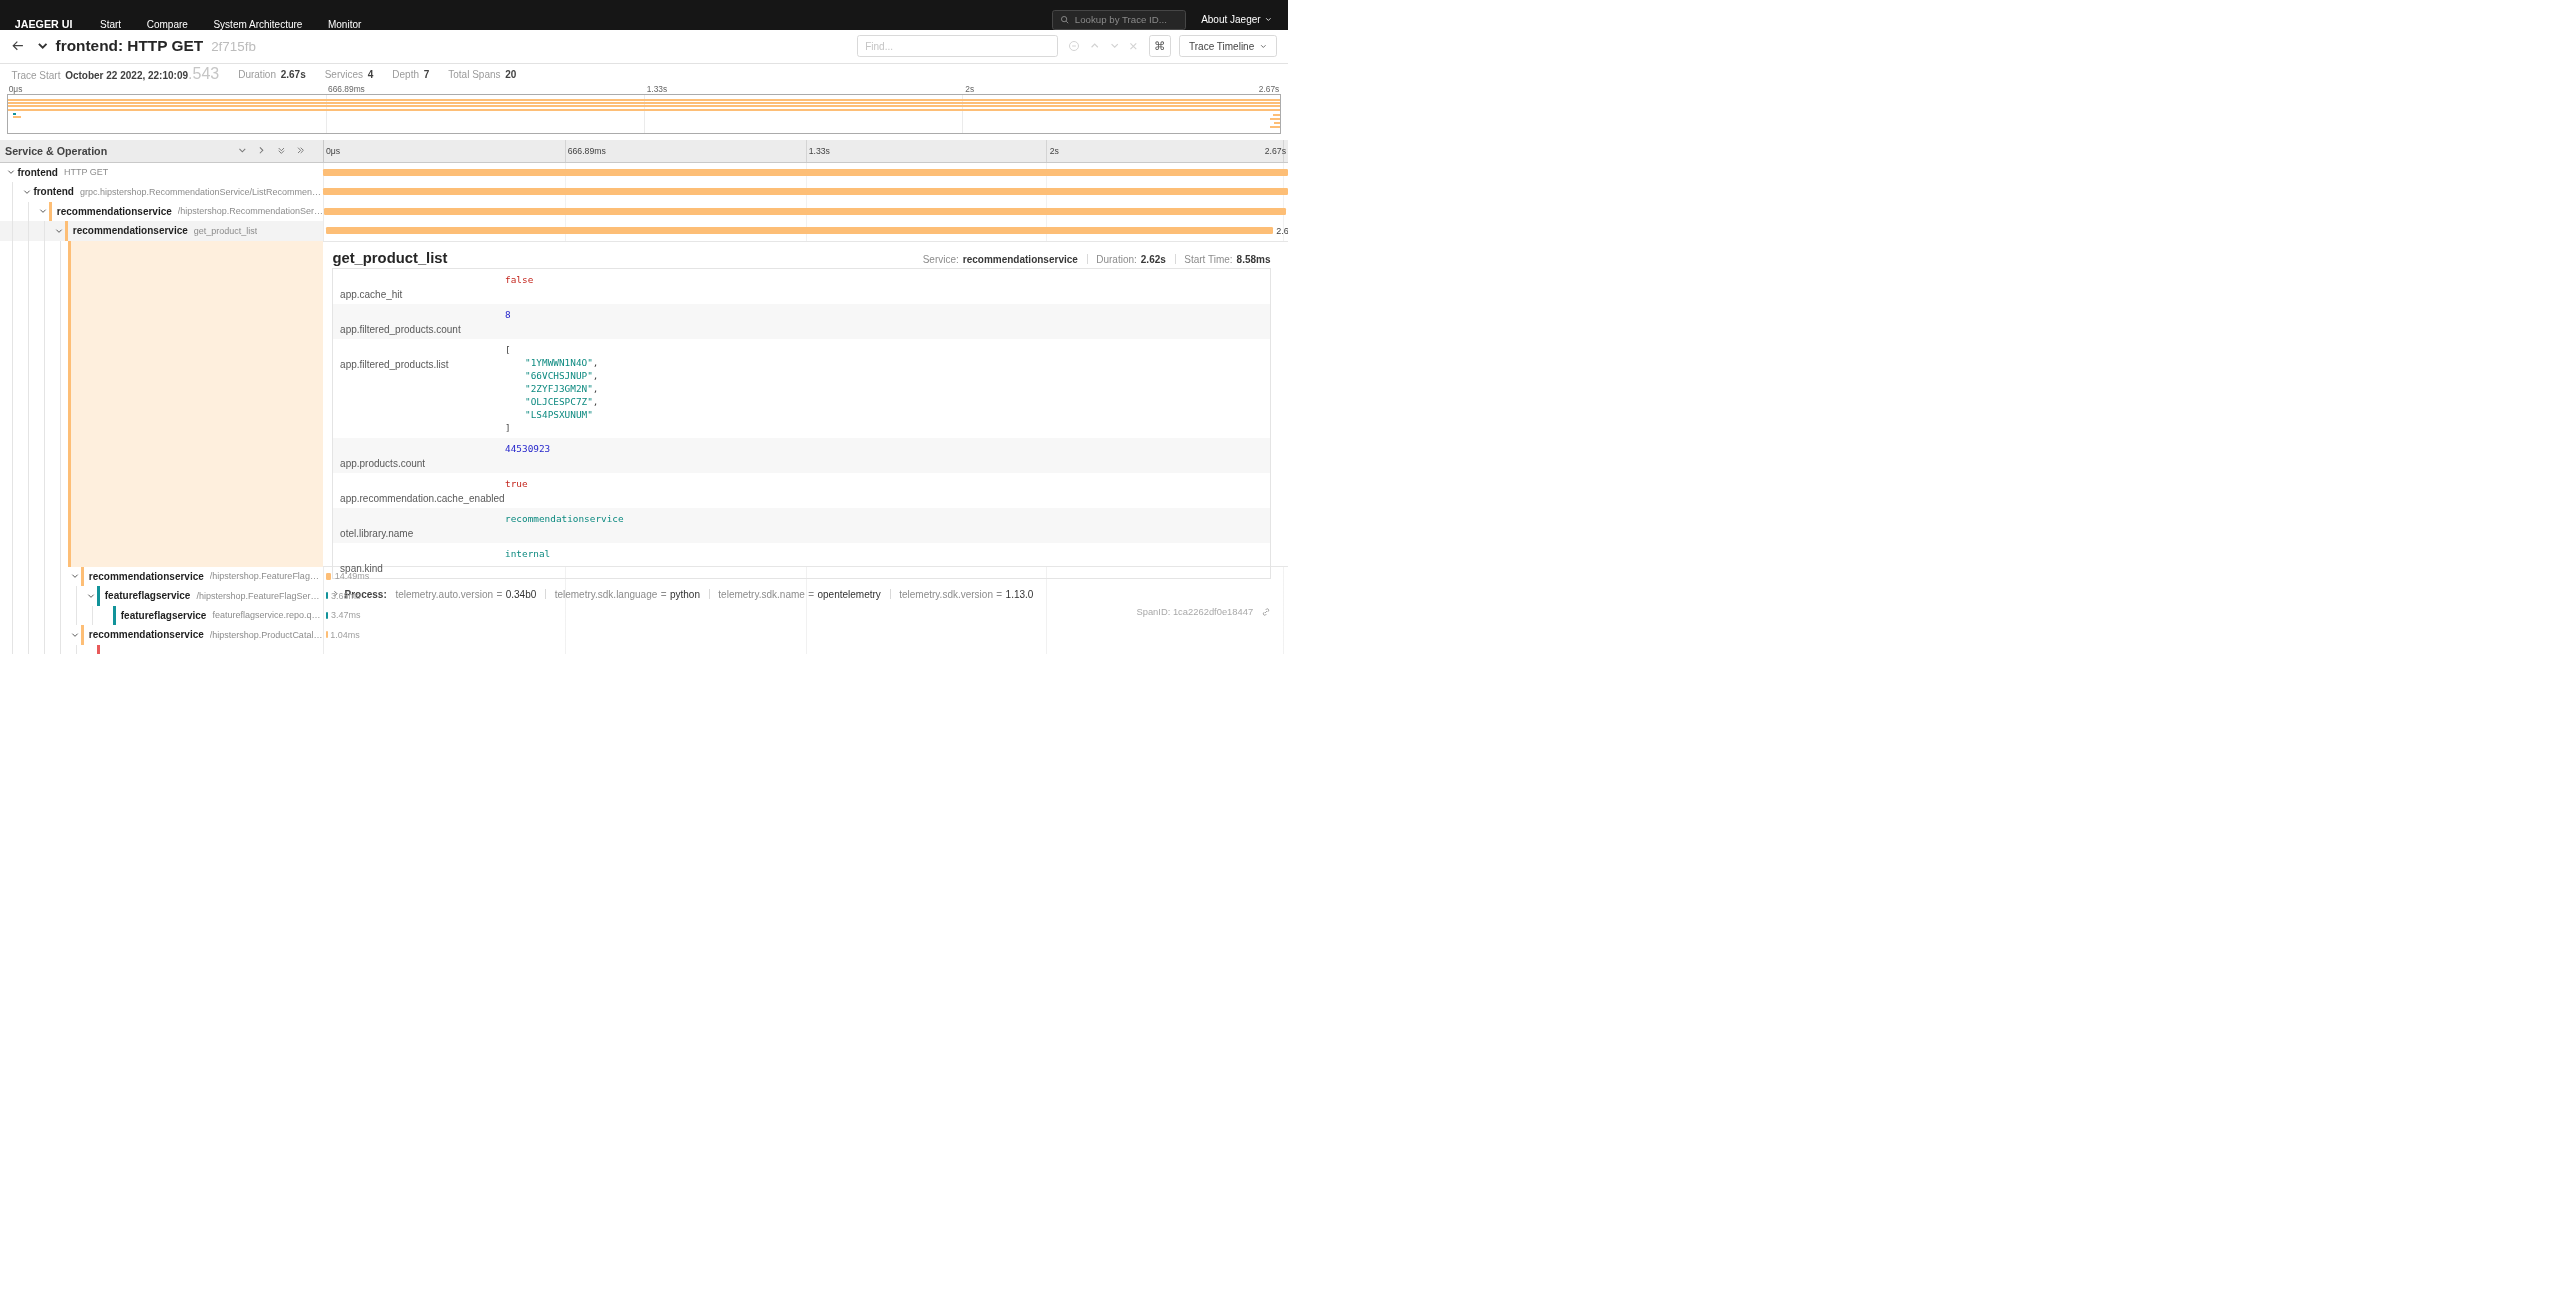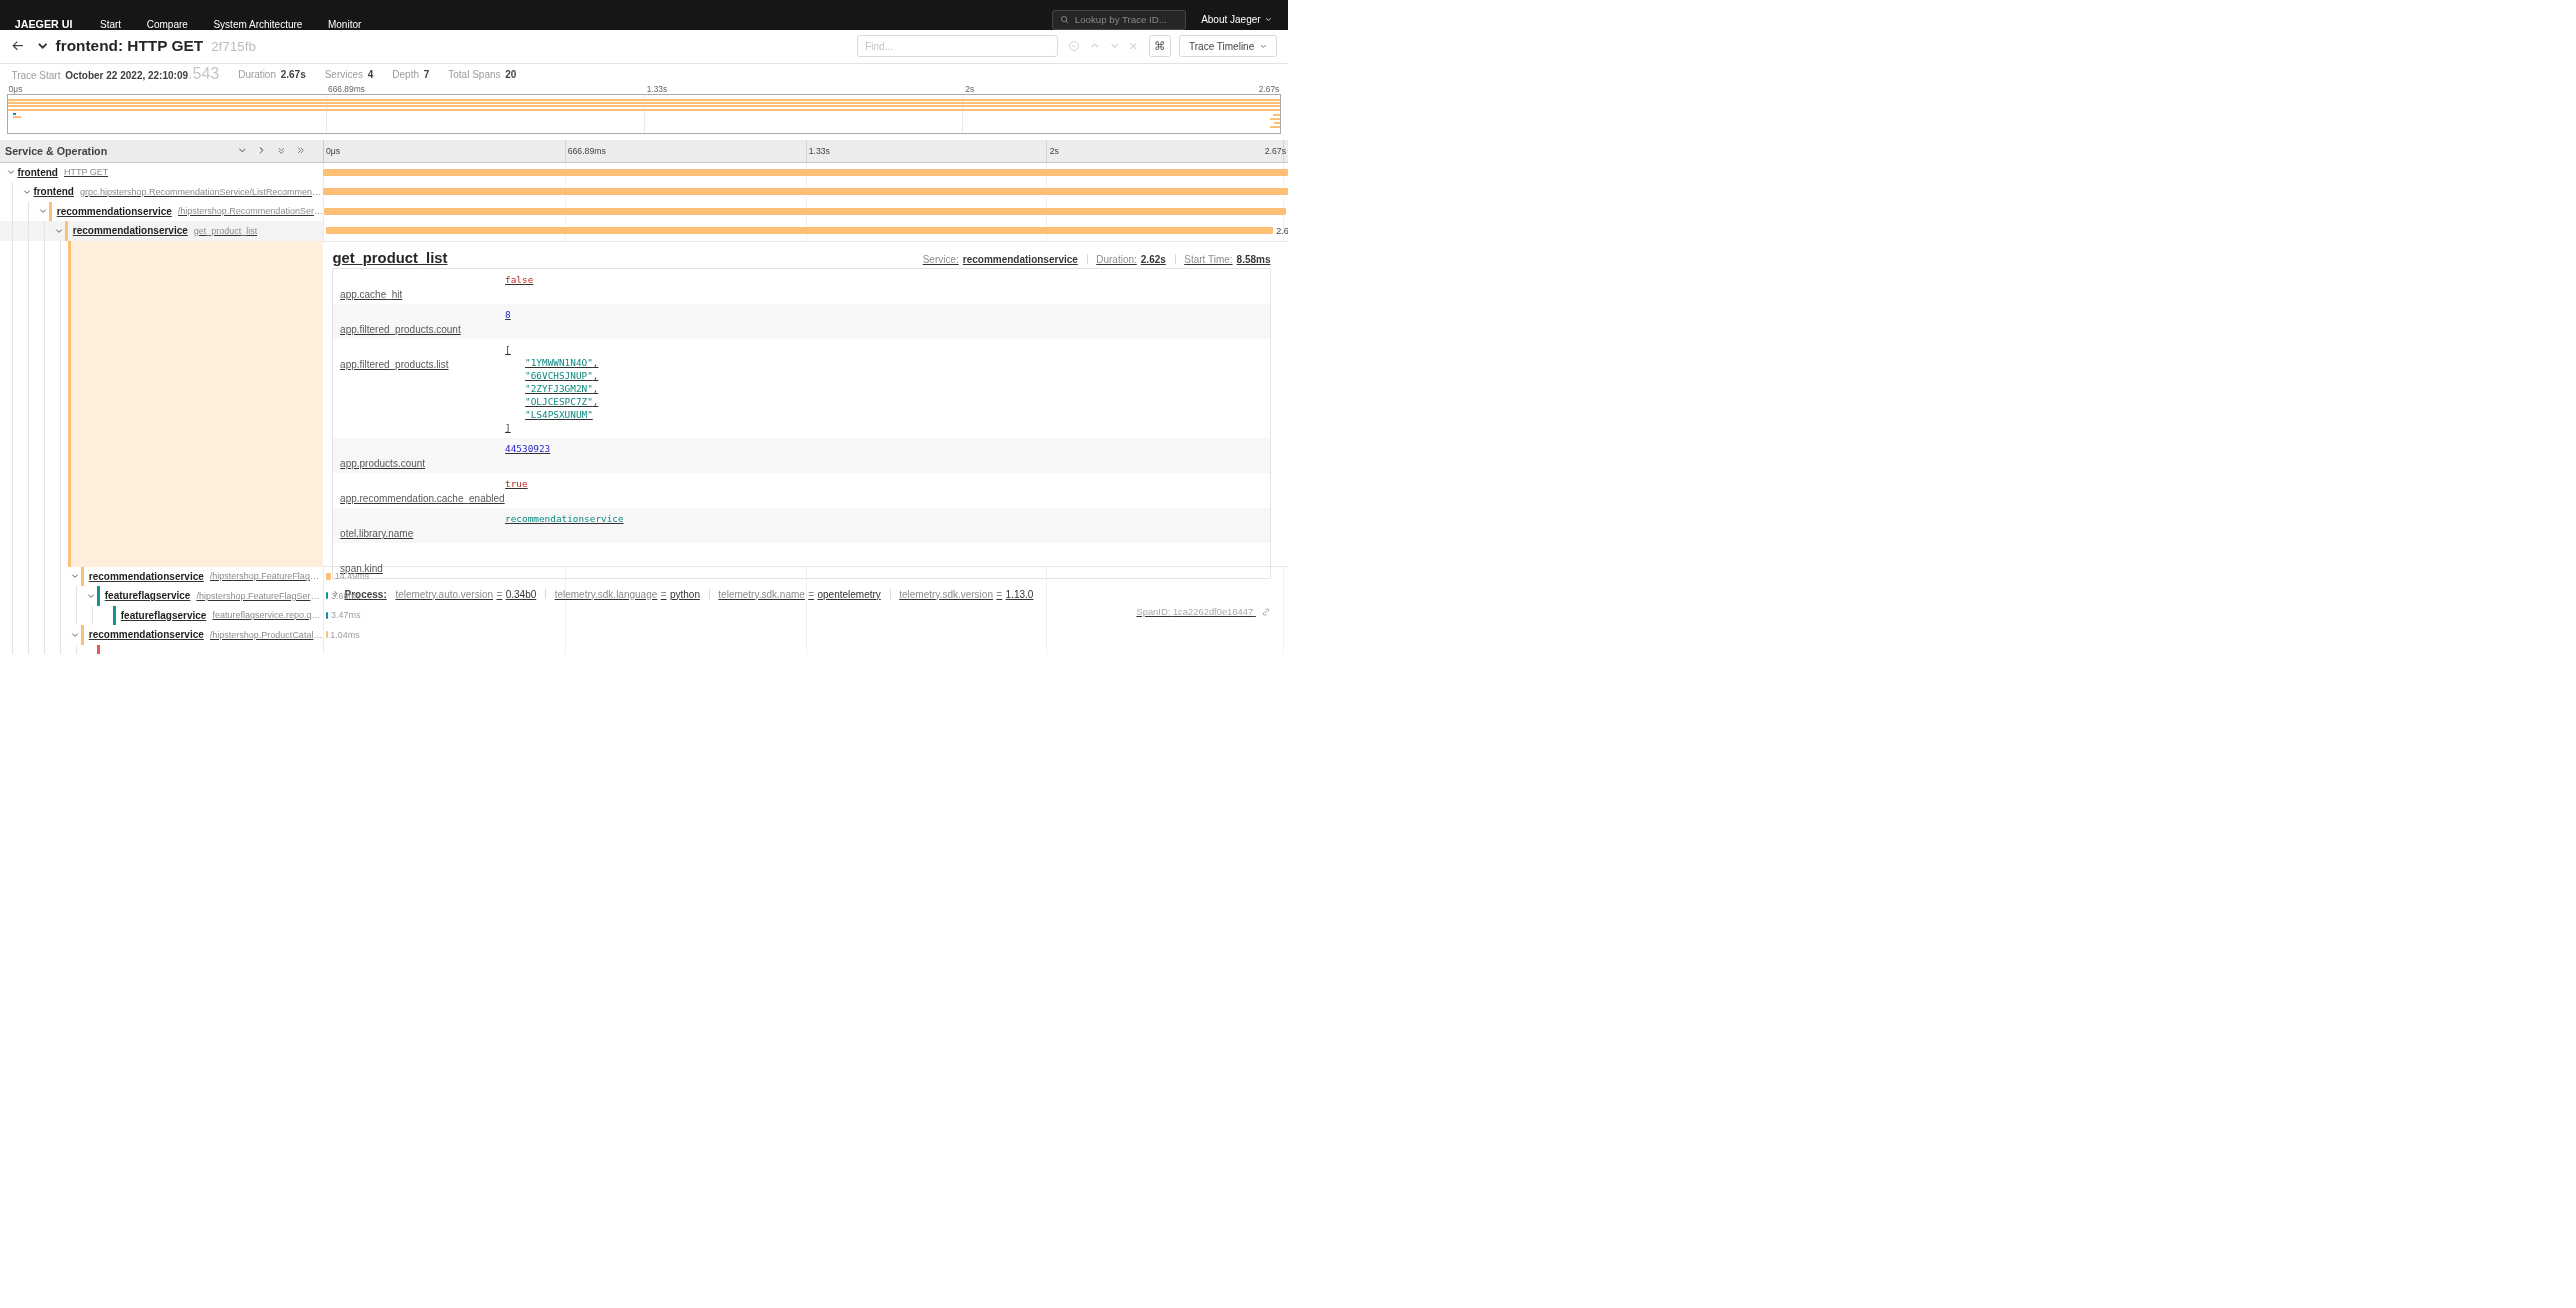--- a/index.html
+++ b/index.html
@@ -61,21 +61,21 @@
   
   .timeline-header { height: 23px; margin-top: 5.4px; background: #ececec; border-bottom: 0.7px solid #c9c9c9; display: flex; }
   .th-left { width: 323px; flex: none; display: flex; align-items: center; padding-left: 5px; }
   .th-title { font-size: 10.7px; font-weight: 700; color: #434343; }
   .th-icons { margin-left: auto; margin-right: 17.5px; display: flex; align-items: center; gap: 10.7px; color: #787878; }
   .th-icons span { display: flex; cursor: pointer; }
   .th-ticks { flex: 1; position: relative; --lc: #c9c9c9; border-left: 0.7px solid #c9c9c9; font-size: 8.7px; color: #434343; }
   .th-ticks span { top: 6px; }
 
   
-  .rows-wrap { position: relative; text-decoration: underline; }
+  .rows-wrap { position: relative; }
   .grid-overlay { position: absolute; left: 323px; right: 0; top: 0; bottom: 0; --lc: #ebebeb;
     border-left: 0.7px solid #ebebeb; z-index: 0; pointer-events: none; }
   .span-row { display: flex; height: 19.5px; position: relative; z-index: 1; cursor: pointer; }
   .row-left { width: 323px; flex: none; display: flex; align-items: center; padding-left: 4px; overflow: hidden; }
   .span-row.selected .row-left { background: #f3f3f3; }
   .guide { width: 16px; flex: none; align-self: stretch;
     background: linear-gradient(to right, transparent 8px, #e4e4e4 8px, #e4e4e4 8.7px, transparent 8.7px); }
   .chev { width: 13.4px; flex: none; display: flex; align-items: center; justify-content: center; color: #595959; }
   .strip { width: 2.7px; align-self: stretch; flex: none; margin-right: 4.7px; }
   .svc { font-size: 10px; font-weight: 700; color: #1f1f1f; margin-right: 6px; white-space: nowrap; }
@@ -375,20 +375,21 @@
           <div class="tag-row">
             <div class="tag-key">app.recommendation.cache_enabled</div>
             <div class="tag-val"><span class="v-bool">true</span></div>
           </div>
           <div class="tag-row">
             <div class="tag-key">otel.library.name</div>
             <div class="tag-val"><span class="v-str">recommendationservice</span></div>
           </div>
           <div class="tag-row">
             <div class="tag-key">span.kind</div>
+            <div class="tag-val"><span class="v-str">internal</span></div>
           </div>
         </div>
       <div class="process-row">
         <span class="proc-label">
           <svg width="7.4" height="7.4" viewBox="0 0 12 12" fill="none" stroke="#595959" stroke-width="1.5">
               <path d="M4 2l4 4-4 4"></path>
             </svg>
           <span>Process:</span>
         </span>
         <span id="process-items" style="display:flex;align-items:center">

